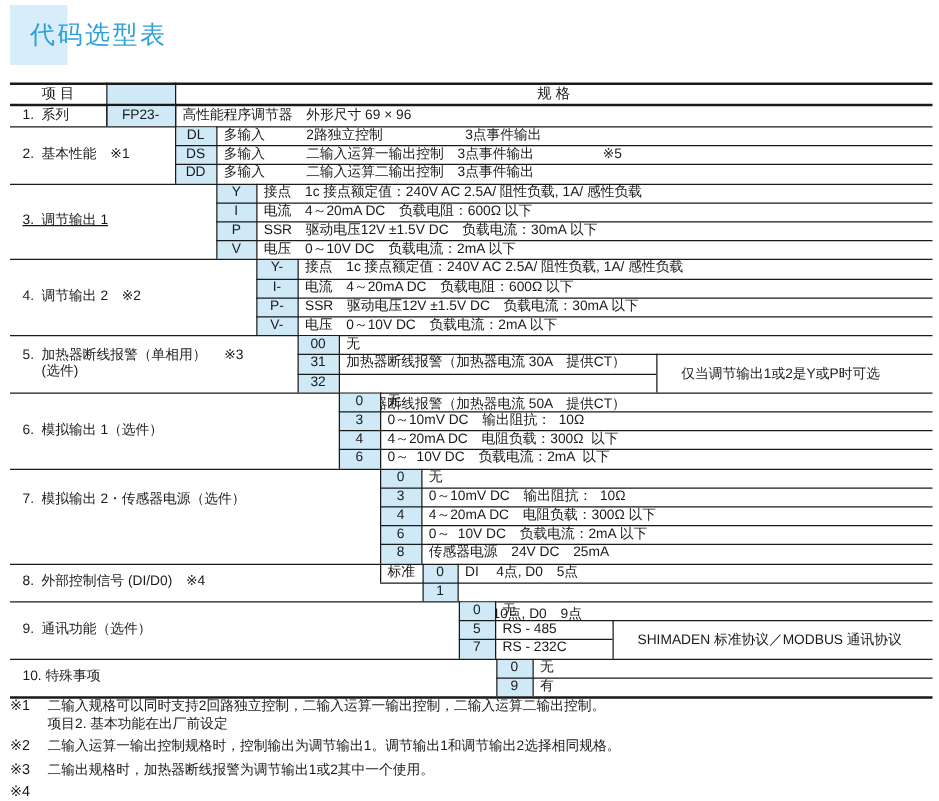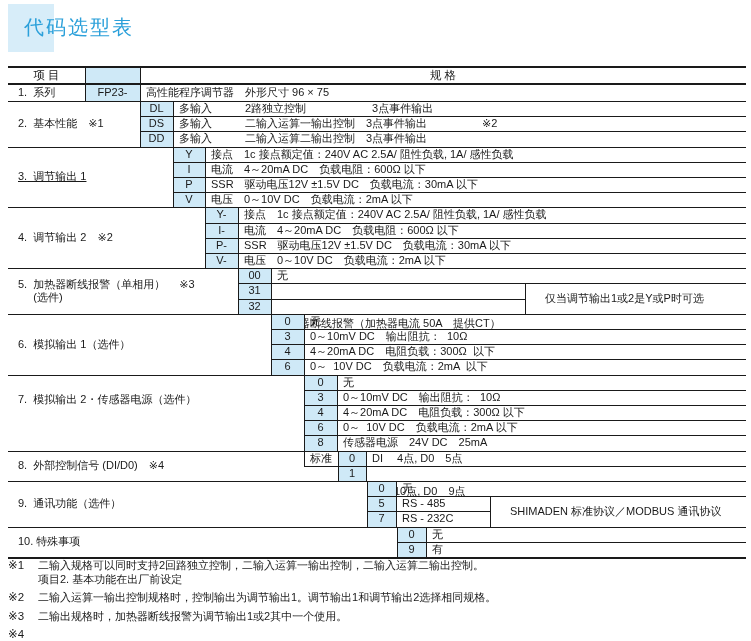--- a/index.html
+++ b/index.html
@@ -36,31 +36,31 @@
 <div class="fill" style="left: 78px; top: 1px; width: 54px; height: 33px; background: rgb(207, 233, 247);"></div>
     <div class="ln" style="left: 0px; top: 0px; width: 738px; height: 2px;"></div>
     <div class="ln" style="left: 0px; top: 17px; width: 738px; height: 2px;"></div>
     <div class="ln" style="left: 77px; top: 0px; width: 1px; height: 35px;"></div>
     <div class="ln" style="left: 132px; top: 0px; width: 1px; height: 35px;"></div>
     <div class="fill" style="left: 78px; top: 19px; width: 54px; height: 16px; background: rgb(207, 233, 247);"></div>
     <div class="ln" style="left: 77px; top: 18px; width: 1px; height: 17px;"></div>
     <div class="ln" style="left: 132px; top: 18px; width: 1px; height: 17px;"></div>
     <div class="item" style="left: 10px; top: 18px; height: 17px;">1.  系列</div>
     <div class="code" style="left: 77px; top: 18px; width: 55px; height: 17px; line-height: 17px;">FP23-</div>
-    <div class="spec" style="left: 138px; top: 18px; height: 17px; line-height: 17px;">高性能程序调节器　外形尺寸 96 × 75</div>
+    <div class="spec" style="left: 138px; top: 18px; height: 17px; line-height: 17px;">高性能程序调节器　外形尺寸 69 × 96</div>
     <div class="ln" style="left: 0px; top: 35px; width: 738px; height: 1px;"></div>
     <div class="fill" style="left: 133px; top: 36px; width: 32px; height: 44.6px; background: rgb(207, 233, 247);"></div>
     <div class="ln" style="left: 132px; top: 35px; width: 1px; height: 45.6px;"></div>
     <div class="ln" style="left: 165px; top: 35px; width: 1px; height: 45.6px;"></div>
     <div class="item" style="left: 10px; top: 35px; height: 45.6px;">2.  基本性能　※1</div>
     <div class="code" style="left: 132px; top: 35px; width: 33px; height: 15.2px; line-height: 15.2px;">DL</div>
     <div class="spec" style="left: 171px; top: 35px; height: 15.2px; line-height: 15.2px;">多输入　　　2路独立控制　　　　　　3点事件输出</div>
     <div class="ln" style="left: 132px; top: 50.2px; width: 606px; height: 1px;"></div>
     <div class="code" style="left: 132px; top: 50.2px; width: 33px; height: 15.2px; line-height: 15.2px;">DS</div>
-    <div class="spec" style="left: 171px; top: 50.2px; height: 15.2px; line-height: 15.2px;">多输入　　　二输入运算一输出控制　3点事件输出　　　　　※2</div>
+    <div class="spec" style="left: 171px; top: 50.2px; height: 15.2px; line-height: 15.2px;">多输入　　　二输入运算一输出控制　3点事件输出　　　　　※5</div>
     <div class="ln" style="left: 132px; top: 65.4px; width: 606px; height: 1px;"></div>
     <div class="code" style="left: 132px; top: 65.4px; width: 33px; height: 15.2px; line-height: 15.2px;">DD</div>
     <div class="spec" style="left: 171px; top: 65.4px; height: 15.2px; line-height: 15.2px;">多输入　　　二输入运算二输出控制　3点事件输出</div>
     <div class="ln" style="left: 0px; top: 80.6px; width: 738px; height: 1px;"></div>
     <div class="fill" style="left: 166px; top: 81.6px; width: 31px; height: 59.8px; background: rgb(207, 233, 247);"></div>
     <div class="ln" style="left: 165px; top: 80.6px; width: 1px; height: 60.8px;"></div>
     <div class="ln" style="left: 197px; top: 80.6px; width: 1px; height: 60.8px;"></div>
     <div class="item" style="left: 10px; top: 80.6px; height: 60.8px; text-decoration: underline;">3.  调节输出 1</div>
     <div class="code" style="left: 165px; top: 80.6px; width: 32px; height: 15.2px; line-height: 15.2px;">Y</div>
     <div class="spec" style="left: 203px; top: 80.6px; height: 15.2px; line-height: 15.2px;">接点　1c 接点额定值：240V AC 2.5A/ 阻性负载, 1A/ 感性负载</div>
@@ -94,20 +94,21 @@
     <div class="ln" style="left: 230px; top: 202.2px; width: 1px; height: 45.6px;"></div>
     <div class="ln" style="left: 263px; top: 202.2px; width: 1px; height: 45.6px;"></div>
     <div class="item" style="left: 10px; top: 202.2px; height: 45.6px;">5.  加热器断线报警（单相用）　 ※3
      (选件)</div>
     <div class="ln" style="left: 517px; top: 217.4px; width: 1px; height: 30.4px;"></div>
     <div class="note" style="left: 537px; top: 217.4px; height: 30.4px;">仅当调节输出1或2是Y或P时可选</div>
     <div class="code" style="left: 230px; top: 202.2px; width: 33px; height: 15.2px; line-height: 15.2px;">00</div>
     <div class="spec" style="left: 269px; top: 202.2px; height: 15.2px; line-height: 15.2px;">无</div>
     <div class="ln" style="left: 230px; top: 217.4px; width: 508px; height: 1px;"></div>
     <div class="code" style="left: 230px; top: 217.4px; width: 33px; height: 15.2px; line-height: 15.2px;">31</div>
+    <div class="spec" style="left: 269px; top: 217.4px; height: 15.2px; line-height: 15.2px;">加热器断线报警（加热器电流 30A　提供CT）</div>
     <div class="ln" style="left: 230px; top: 232.6px; width: 287px; height: 1px;"></div>
     <div class="code" style="left: 230px; top: 232.6px; width: 33px; height: 15.2px; line-height: 15.2px;">32</div>
     <div class="spec" style="left: 269px; top: 232.6px; height: 15.2px; line-height: 15.2px; margin-top: 17px;">加热器断线报警（加热器电流 50A　提供CT）</div>
     <div class="ln" style="left: 0px; top: 247.8px; width: 738px; height: 1px;"></div>
     <div class="fill" style="left: 264px; top: 248.8px; width: 32px; height: 59.8px; background: rgb(207, 233, 247);"></div>
     <div class="ln" style="left: 263px; top: 247.8px; width: 1px; height: 60.8px;"></div>
     <div class="ln" style="left: 296px; top: 247.8px; width: 1px; height: 60.8px;"></div>
     <div class="item" style="left: 10px; top: 247.8px; height: 60.8px;">6.  模拟输出 1（选件）</div>
     <div class="code" style="left: 263px; top: 247.8px; width: 33px; height: 15.2px; line-height: 15.2px;">0</div>
     <div class="spec" style="left: 302px; top: 247.8px; height: 15.2px; line-height: 15.2px;">无</div>

